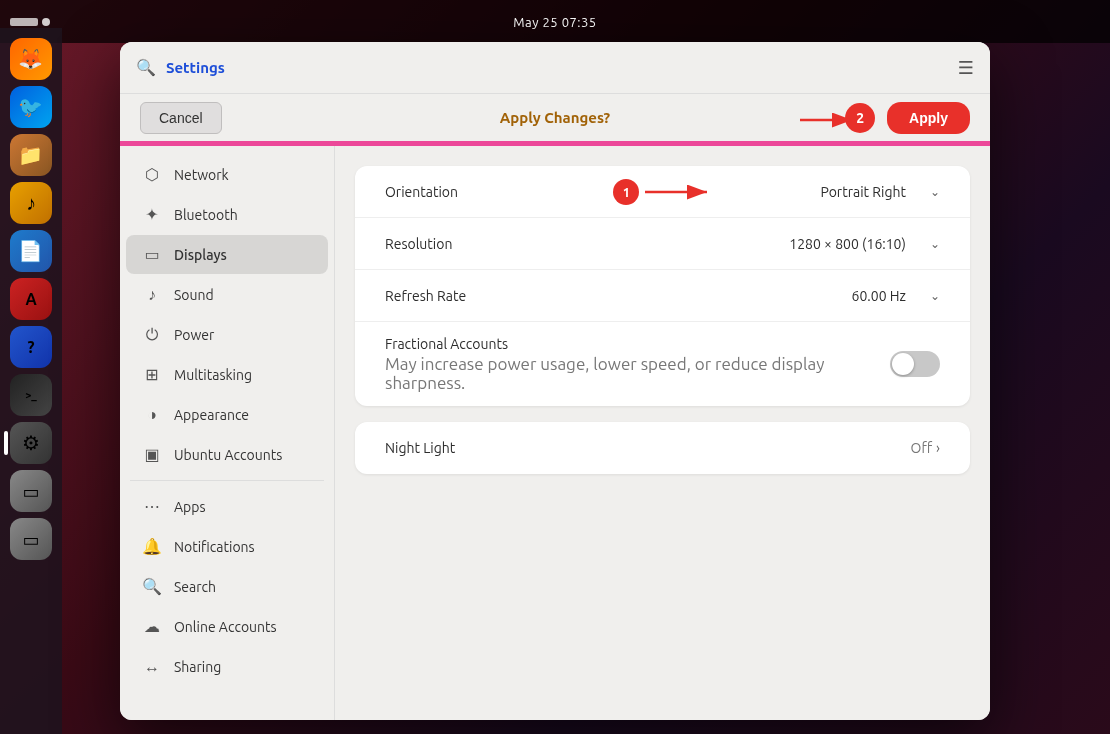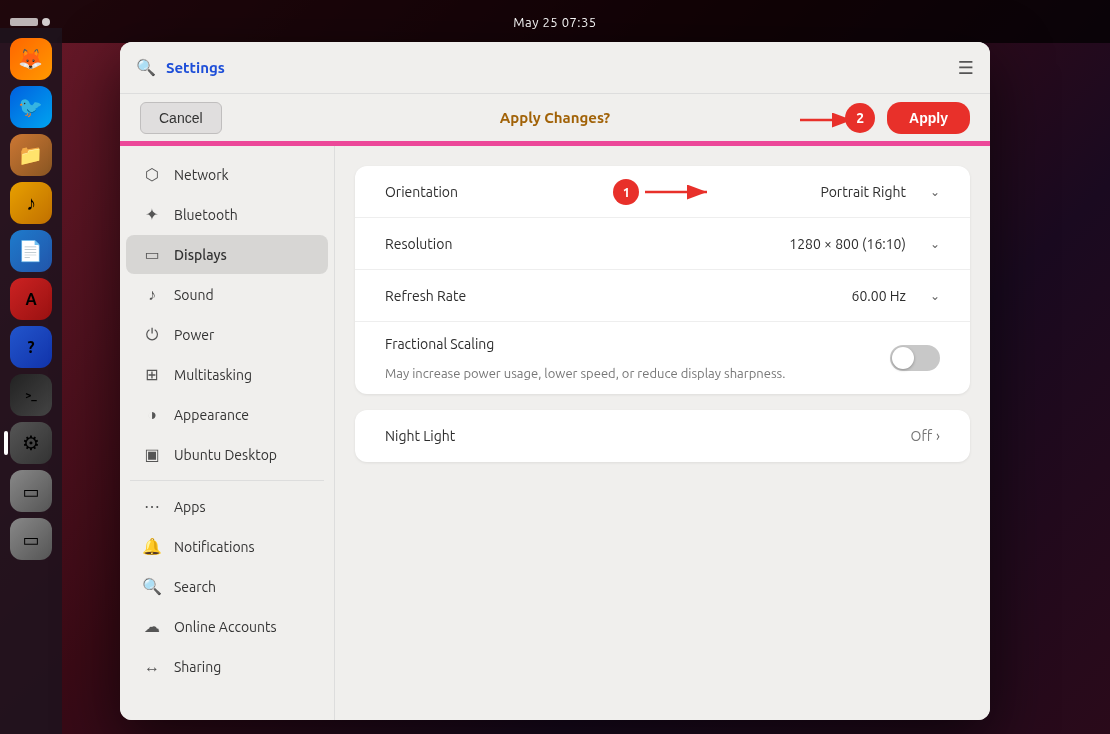--- a/index.html
+++ b/index.html
@@ -257,23 +257,23 @@
     }
     .settings-row:last-child {
       border-bottom: none;
     }
     .settings-row-label {
       font-size: 14px;
       color: #2d2d2d;
       flex: 1;
     }
     .settings-row-sublabel {
-      font-size: 13px;
+      font-size: 17px;
       color: #777;
-      margin-top: 14px;
+      margin-top: 2px;
     }
     .settings-row-value {
       display: flex;
       align-items: center;
       gap: 24px;
       font-size: 14px;
       color: #2d2d2d;
       cursor: pointer;
     }
     .chevron-down {
@@ -409,21 +409,21 @@
       <div class="sidebar-item">
         <span class="si-icon">⊞</span>
         <span>Multitasking</span>
       </div>
       <div class="sidebar-item">
         <span class="si-icon">◑</span>
         <span>Appearance</span>
       </div>
       <div class="sidebar-item">
         <span class="si-icon">▣</span>
-        <span>Ubuntu Desktop</span>
+        <span>Ubuntu Accounts</span>
       </div>
 
       <div class="sidebar-separator"></div>
 
       <div class="sidebar-item">
         <span class="si-icon">⋯</span>
         <span>Apps</span>
       </div>
       <div class="sidebar-item">
         <span class="si-icon">🔔</span>
@@ -478,21 +478,21 @@
         <div class="settings-row">
           <span class="settings-row-label">Refresh Rate</span>
           <div class="settings-row-value">
             <span>60.00 Hz</span>
             <span class="chevron-down">⌄</span>
           </div>
         </div>
 
         <div class="settings-row">
           <div style="flex:1;">
-            <div class="settings-row-label">Fractional Scaling</div>
+            <div class="settings-row-label">Fractional Accounts</div>
             <div class="settings-row-sublabel">May increase power usage, lower speed, or reduce display sharpness.</div>
           </div>
           <div class="toggle off"></div>
         </div>
       </div>
 
       <div class="settings-card">
         <div class="settings-row">
           <span class="settings-row-label">Night Light</span>
           <div class="night-light-value">

